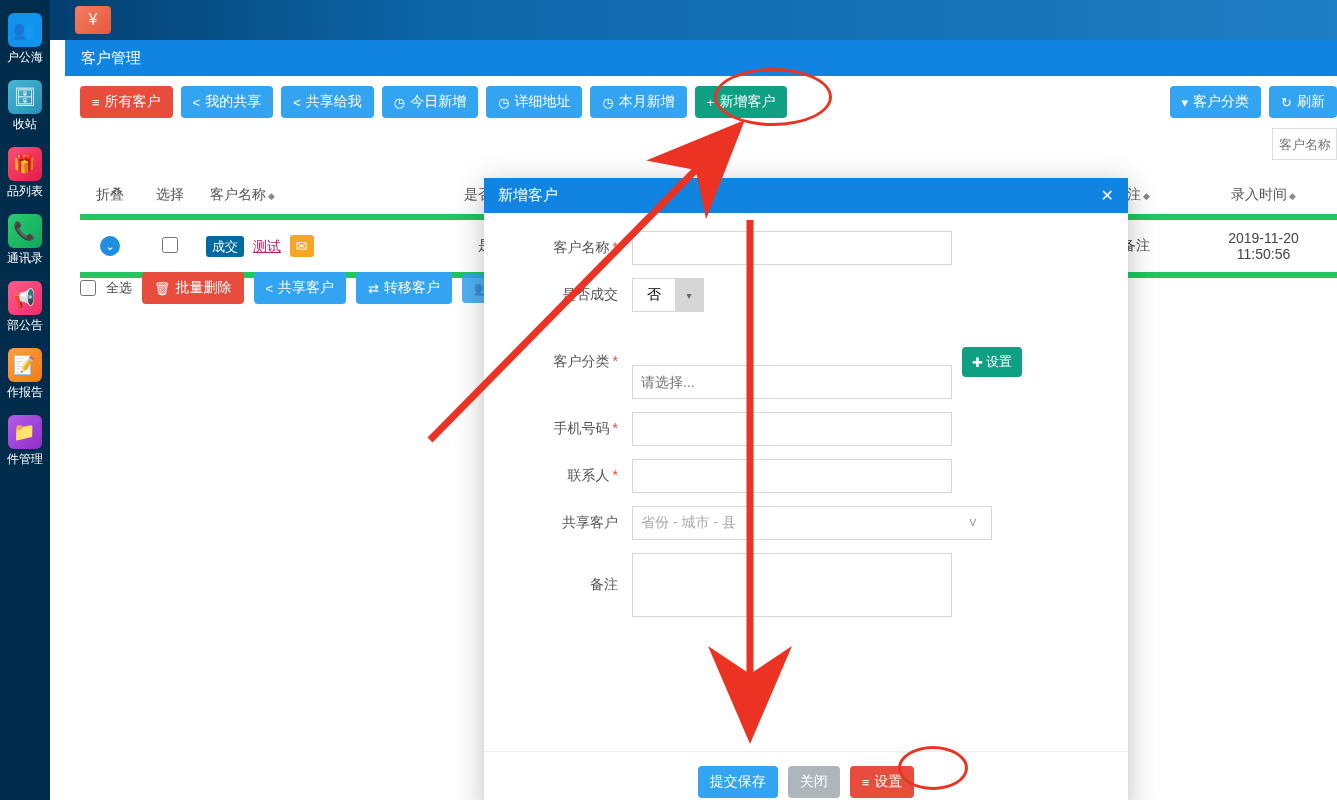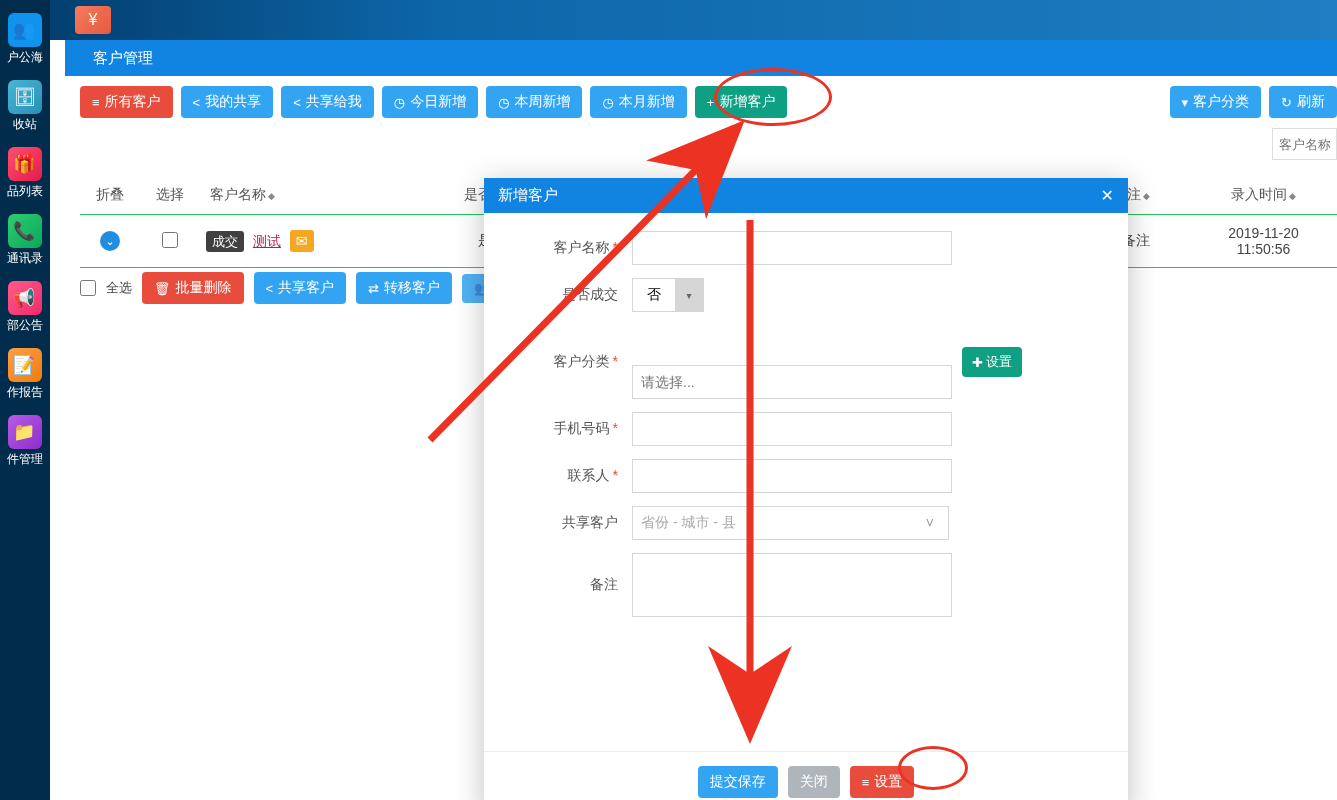--- a/index.html
+++ b/index.html
@@ -11,21 +11,21 @@
 .side-item .icon-box { width: 34px; height: 34px; margin: 0 auto 2px; border-radius: 6px; display: flex; align-items: center; justify-content: center; font-size: 18px; }
 .bg-blue { background: #0f93ed; }
 .bg-cyan { background: linear-gradient(135deg,#46b6d6,#2a8fb5); }
 .bg-pink1 { background: linear-gradient(135deg,#ff4f6e,#e31b4d); }
 .bg-green { background: linear-gradient(135deg,#2ecc71,#0ba75a); }
 .bg-pink2 { background: linear-gradient(135deg,#ff5c8a,#ef2a69); }
 .bg-orange2 { background: linear-gradient(135deg,#ff9f43,#ee7c11); }
 .bg-purple { background: linear-gradient(135deg,#b55de6,#8e2dcc); }
 
 
-.page-header { position: absolute; left: 65px; right: 0; top: 40px; height: 36px; background: #1184e1; color: #fff; padding-left: 28px; line-height: 36px; font-size: 15px; }
+.page-header { position: absolute; left: 65px; right: 0; top: 40px; height: 36px; background: #1184e1; color: #fff; padding-left: 16px; line-height: 36px; font-size: 15px; }
 .top-strip { position: absolute; left: 50px; right: 0; top: 0; height: 40px; background: linear-gradient(to right,#033f70,#0d66a8 30%,#1f7dc3); }
 .header-chip { position: absolute; left: 75px; top: 6px; width: 36px; height: 28px; background: linear-gradient(135deg,#f47b60,#e75a3c); border-radius: 4px; text-align: center; color: #fff; font-size: 16px; line-height: 28px; }
 
 
 .toolbar { position: absolute; left: 80px; top: 86px; display: flex; gap: 8px; }
 .btn { display: inline-flex; align-items: center; gap: 5px; padding: 7px 12px; border-radius: 4px; color: #fff; font-size: 14px; cursor: pointer; border: none; white-space: nowrap; }
 .btn .ic { font-size: 13px; }
 .b-red { background: #e74c3c; }
 .b-blue { background: #33a4f2; }
 .b-teal { background: #0fa083; }
@@ -35,44 +35,44 @@
 .search-area { position: absolute; right: 0; top: 128px; }
 .search-area input { height: 32px; width: 65px; border: 1px solid #ddd; padding: 0 6px; font-size: 13px; }
 
 
 .ellipse1 { position: absolute; left: 714px; top: 68px; width: 118px; height: 58px; border: 3px solid #ec3323; border-radius: 50%; pointer-events: none; z-index: 50; }
 .ellipse2 { position: absolute; left: 898px; top: 746px; width: 70px; height: 44px; border: 3px solid #ec3323; border-radius: 50%; pointer-events: none; z-index: 50; }
 
 
 .table-wrap { position: absolute; left: 80px; right: 0; top: 176px; }
 table { width: 100%; border-collapse: collapse; }
-th, td { padding: 10px 8px; text-align: center; font-size: 14px; color: #444; border-bottom: 1px solid #22c55e; }
+th, td { padding: 10px 8px; text-align: center; font-size: 14px; color: #444; border-bottom: 6px solid #22c55e; }
 th { font-weight: normal; color: #555; }
 .sort::after { content: "◆"; font-size: 9px; color: #888; margin-left: 2px; }
-.badge-deal { background: #404040; color: #fff; padding: 3px 6px; border-radius: 3px; font-size: 13px; }
+.badge-deal { background: #0369a1; color: #fff; padding: 3px 6px; border-radius: 3px; font-size: 13px; }
 .link { color: #be185d; text-decoration: underline; margin: 0 5px; }
 .mail-ic { background: #f5a623; color: #fff; padding: 3px 6px; border-radius: 3px; display: inline-block; }
 .chev { background: #1f8ee0; color: #fff; border-radius: 50%; width: 20px; height: 20px; display: inline-flex; align-items: center; justify-content: center; font-size: 11px; }
 
 
 .bottom-bar { position: absolute; left: 80px; top: 272px; display: flex; gap: 10px; align-items: center; }
 .bottom-bar label { font-size: 13px; color: #444; }
 
 
 .modal { position: absolute; left: 484px; top: 178px; width: 644px; background: #fff; box-shadow: 0 6px 28px rgba(0,0,0,.25); z-index: 40; display: flex; flex-direction: column; }
 .modal-head { background: #1184e1; color: #fff; padding: 8px 14px; display: flex; justify-content: space-between; font-size: 15px; }
 .modal-head .close { cursor: pointer; font-size: 16px; }
 .modal-body { padding: 18px 28px 10px; height: 538px; }
 .form-row { display: flex; align-items: center; margin-bottom: 13px; }
 .form-row .lbl { width: 120px; text-align: right; padding-right: 14px; color: #555; }
 .form-row .req { color: #e74c3c; margin-left: 3px; }
 .form-row input[type=text], .form-row select, .form-row textarea { border: 1px solid #d6d6d6; height: 34px; padding: 0 8px; width: 320px; font-size: 14px; color: #555; }
 .form-row .narrow { width: 120px; margin-top: 40px; }
 .form-row textarea { height: 64px; padding: 6px 8px; resize: none; }
-.form-row .select-region { width: 317px; display: flex; align-items: center; justify-content: space-between; color: #aaa; }
+.form-row .select-region { width: 360px; display: flex; align-items: center; justify-content: space-between; color: #aaa; }
 .form-row .select-region::after { content: "˅"; color: #999; margin-right: 6px; }
 .deal-select { display: inline-flex; align-items: center; border: 1px solid #d6d6d6; height: 34px; }
 .deal-select span { padding: 0 14px; }
 .deal-select .arr { background: #d6d6d6; width: 28px; height: 100%; display: inline-flex; align-items: center; justify-content: center; font-size: 10px; color: #666; }
 .set-btn { background: #0fa083; color: #fff; padding: 6px 10px; border-radius: 4px; font-size: 13px; margin-left: 10px; cursor: pointer; display: inline-flex; align-items: center; gap: 3px; }
 .modal-foot { border-top: 1px solid #eee; padding: 14px 0; display: flex; justify-content: center; gap: 10px; }
 
 
 svg.anno { position: absolute; pointer-events: none; z-index: 60; }
 input[type=checkbox]{ width:16px; height:16px; }
@@ -106,21 +106,21 @@
   <button class="btn b-blue">
       <span class="ic">&lt;</span>
       <span>共享给我</span>
     </button>
   <button class="btn b-blue">
       <span class="ic">◷</span>
       <span>今日新增</span>
     </button>
   <button class="btn b-blue">
       <span class="ic">◷</span>
-      <span>本周新增</span>
+      <span>详细地址</span>
     </button>
   <button class="btn b-blue">
       <span class="ic">◷</span>
       <span>本月新增</span>
     </button>
   <button class="btn b-teal">
       <span class="ic">+</span>
       <span>新增客户</span>
     </button>
 </div>

